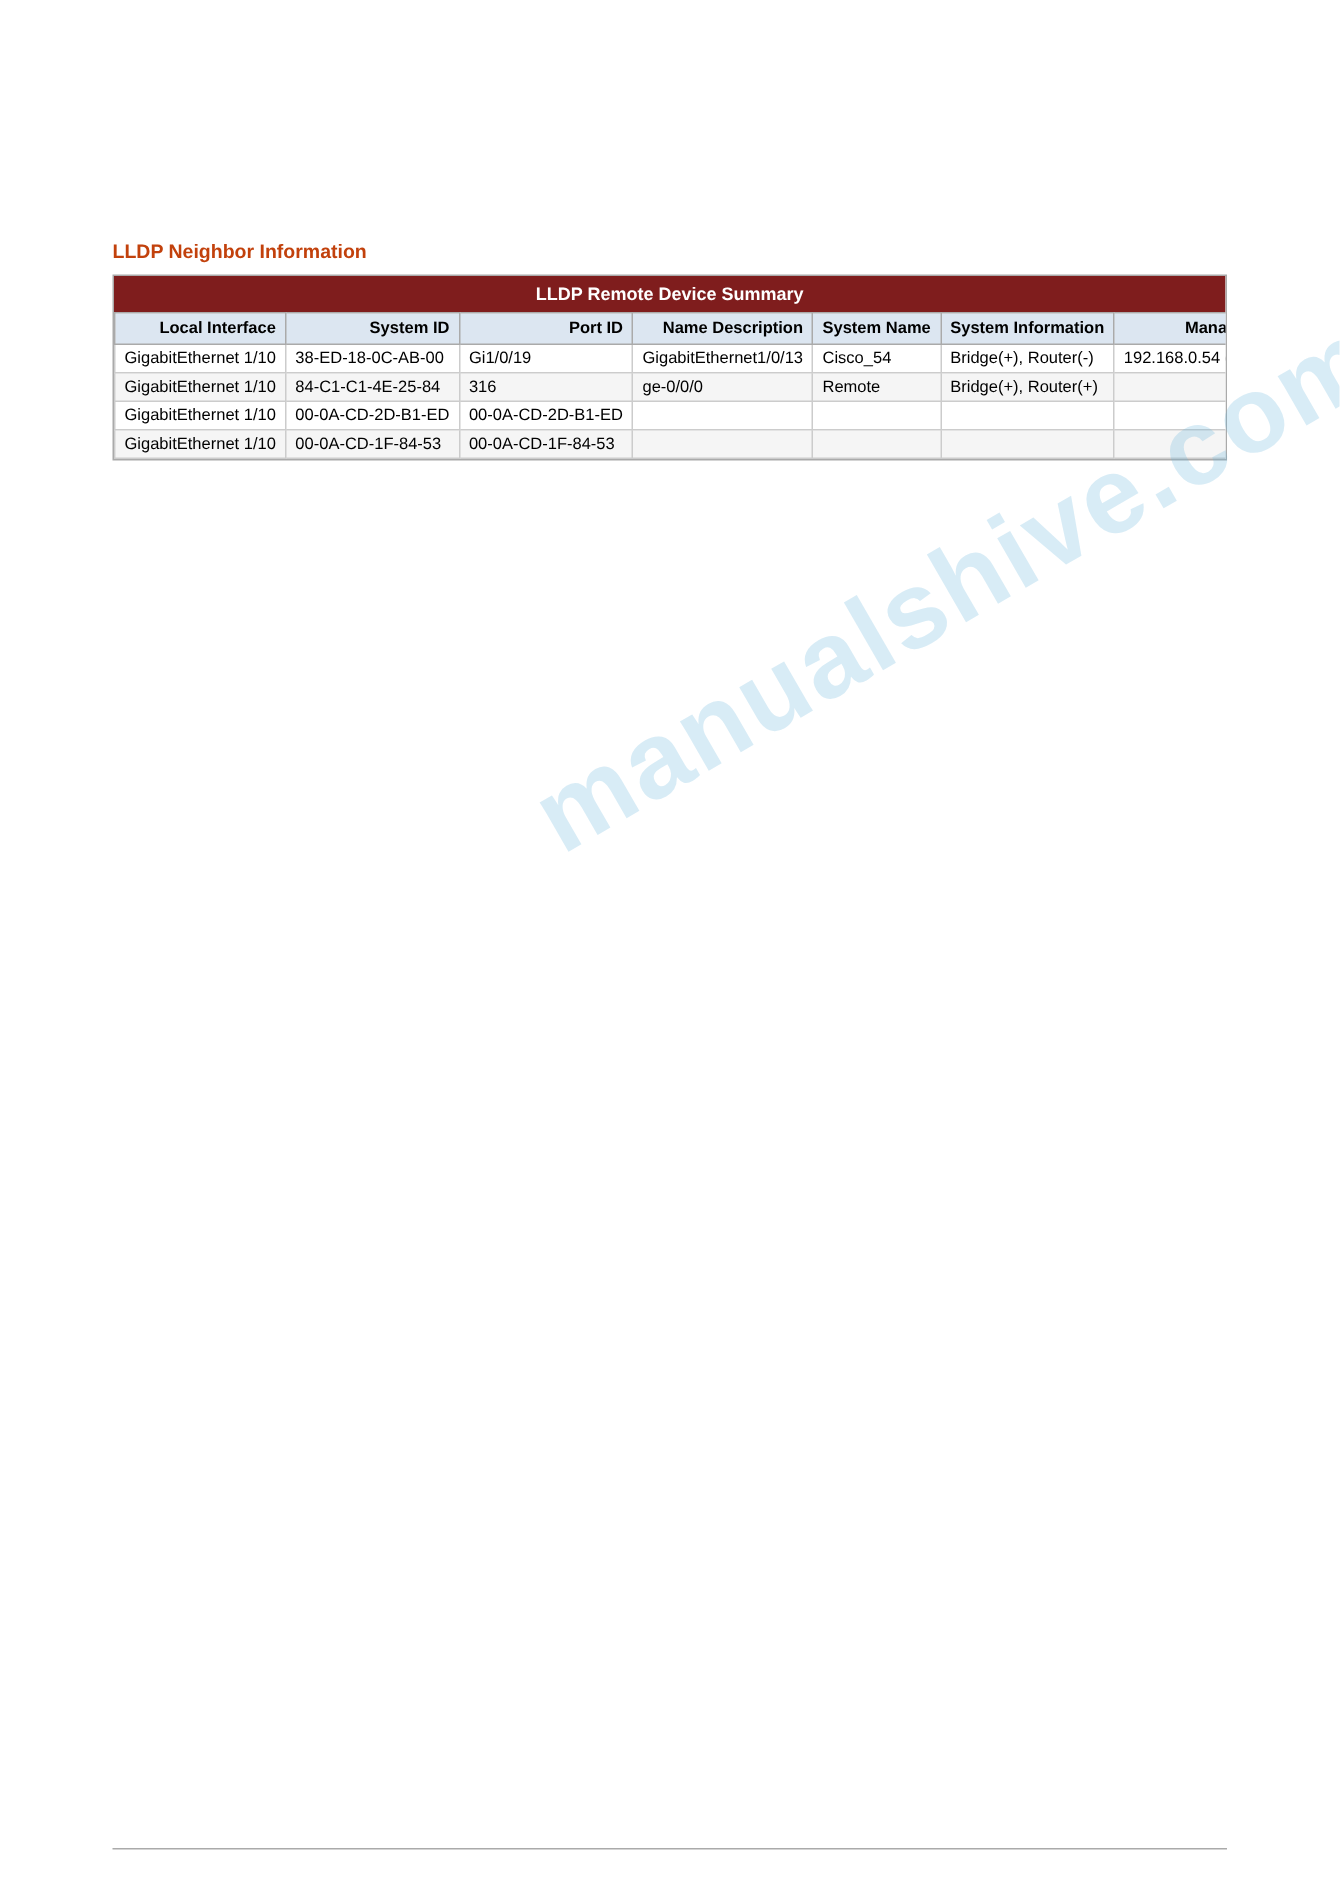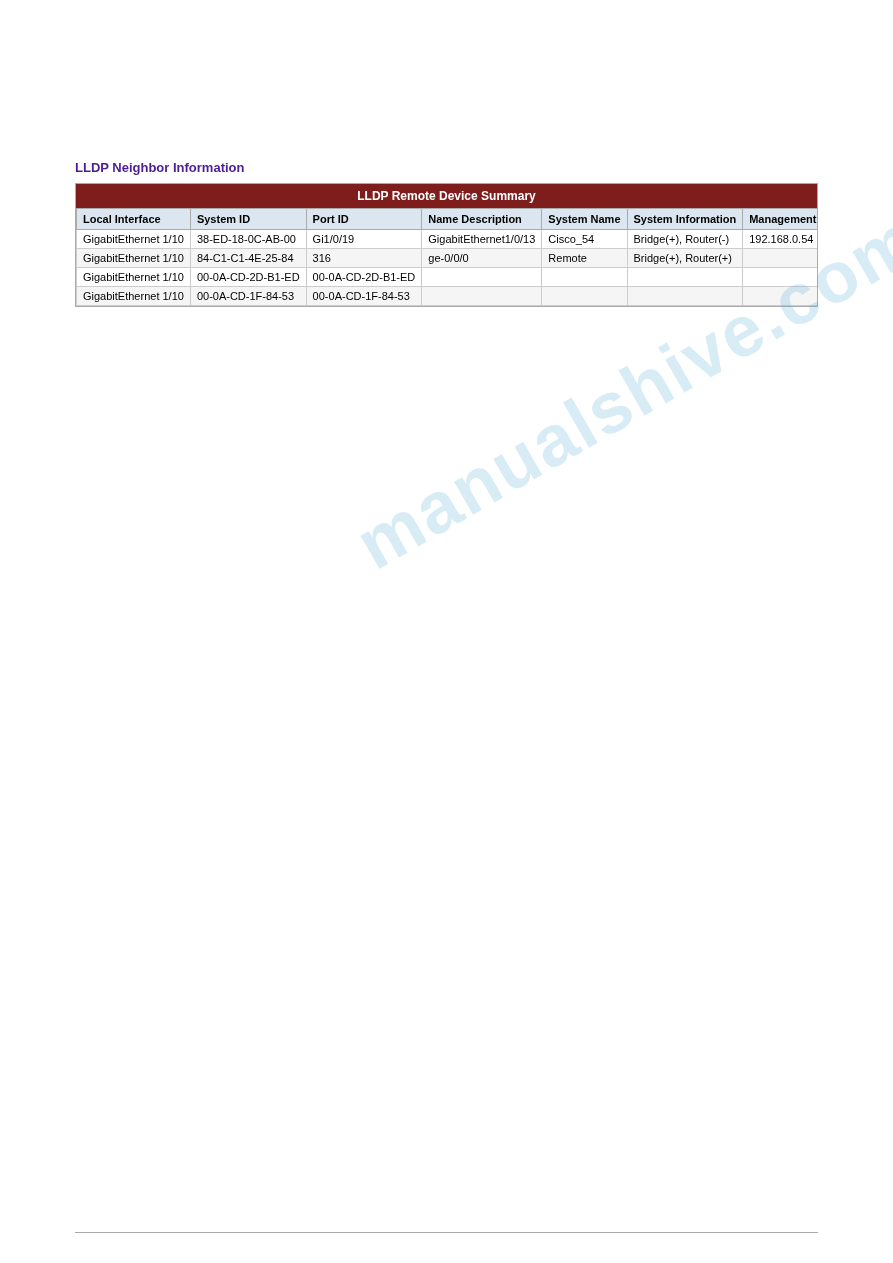--- a/index.html
+++ b/index.html
@@ -19,21 +19,21 @@
       overflow-x: hidden;
     }
 
     .page-content {
       padding: 160px 75px 40px 75px;
     }
 
     .section-title {
       font-size: 13px;
       font-weight: bold;
-      color: #4c1d95;
+      color: #c2410c;
       margin-bottom: 8px;
     }
 
     .table-container {
       border: 1px solid #aaaaaa;
       width: 100%;
       overflow: hidden;
     }
 
     .table-header-row {
@@ -52,21 +52,21 @@
     }
 
     table thead tr {
       background-color: #dce6f1;
     }
 
     table thead th {
       border: 1px solid #aaaaaa;
       padding: 4px 6px;
       font-weight: bold;
-      text-align: left;
+      text-align: right;
       font-size: 11px;
       white-space: nowrap;
     }
 
     table tbody tr {
       background-color: #ffffff;
     }
 
     table tbody tr:nth-child(even) {
       background-color: #f5f5f5;

